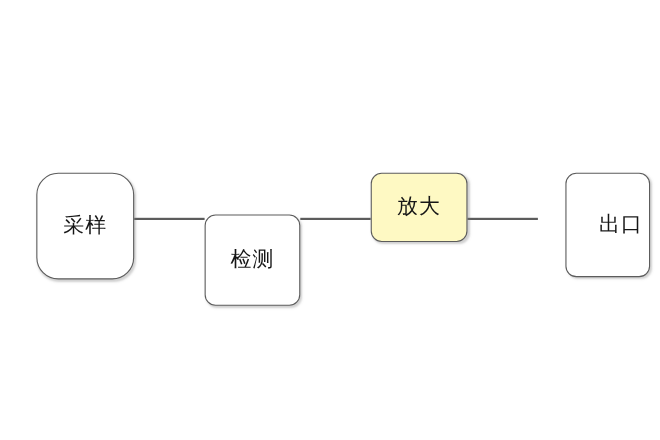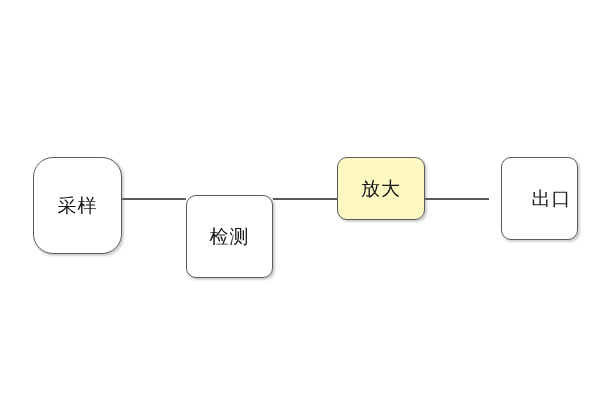--- a/index.html
+++ b/index.html
@@ -61,17 +61,17 @@
   </div>
 
   <div class="flow-node" style="left: 186px; top: 157px; width: 87px; height: 83px; border-color: rgb(92, 92, 92); background: rgb(255, 255, 255); margin-top: 38px;">
     <span class="flow-node-label" style="color: rgb(22, 22, 22);">检测</span>
   </div>
 
   <div class="flow-node" style="left: 337px; top: 157px; width: 88px; height: 63px; border-color: rgb(92, 92, 92); background: #fef9c3;">
     <span class="flow-node-label" style="color: rgb(22, 22, 22);">放大</span>
   </div>
 
-  <div class="flow-node" style="left: 501px; top: 157px; width: 77px; height: 83px; border-color: rgb(92, 92, 92); background: rgb(255, 255, 255); padding-left: 24px;">
+  <div class="flow-node" style="left: 514px; top: 157px; width: 77px; height: 95px; border-color: rgb(92, 92, 92); background: rgb(255, 255, 255); padding-left: 24px;">
     <span class="flow-node-label" style="color: rgb(22, 22, 22);">出口</span>
   </div>
 
 </div>
 
 </body></html>

